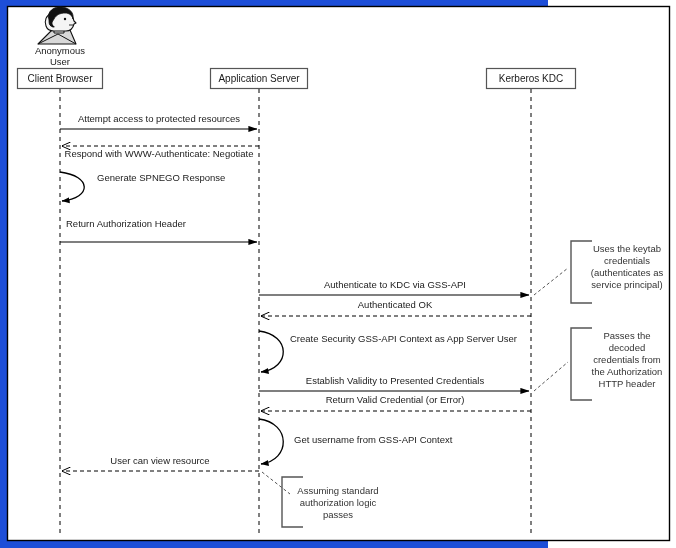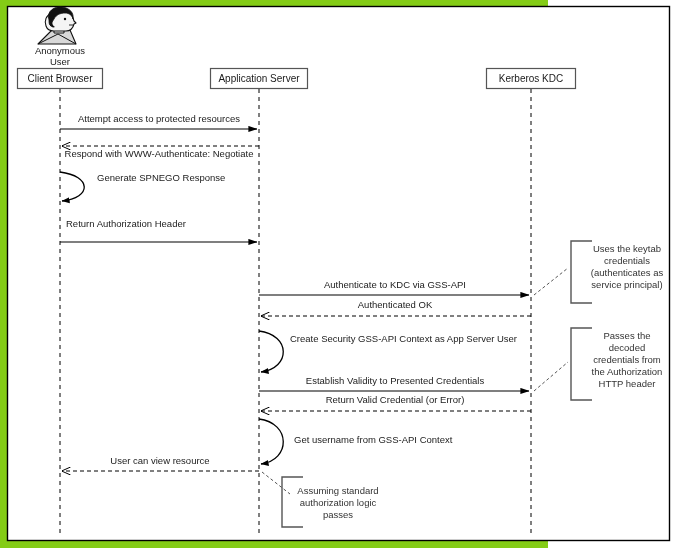--- a/index.html
+++ b/index.html
@@ -10,21 +10,21 @@
   body {
     font-family: "Liberation Sans", sans-serif;
     width: 676px;
     height: 548px;
     overflow: hidden;
   }
   #diagram-root {
     position: relative;
     width: 548px;
     height: 548px;
-    background: #84cc16;
+    background: #1d4ed8;
   }
   #diagram-svg {
     position: absolute;
     top: 0;
     left: 0;
     width: 676px;
     height: 548px;
   }
   .msg-label {
     font-size: 9.5px;

